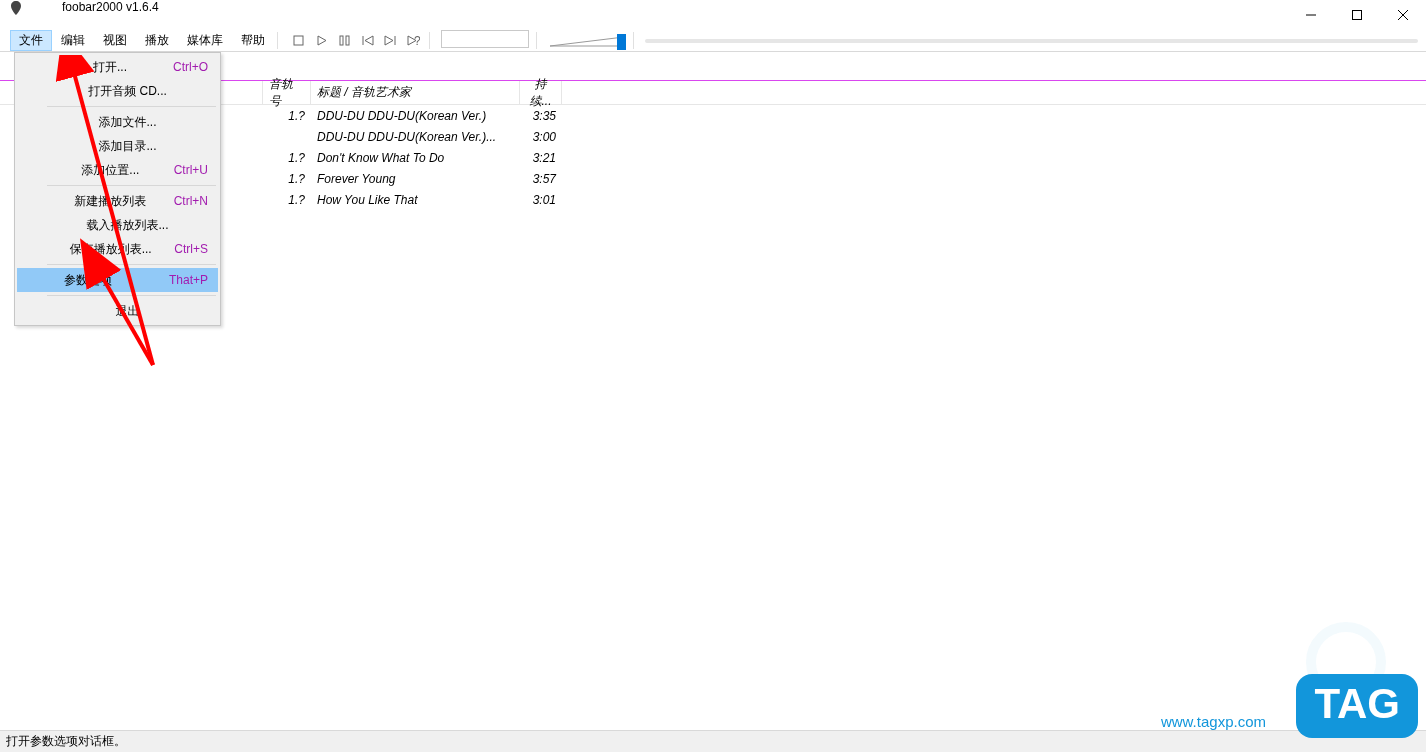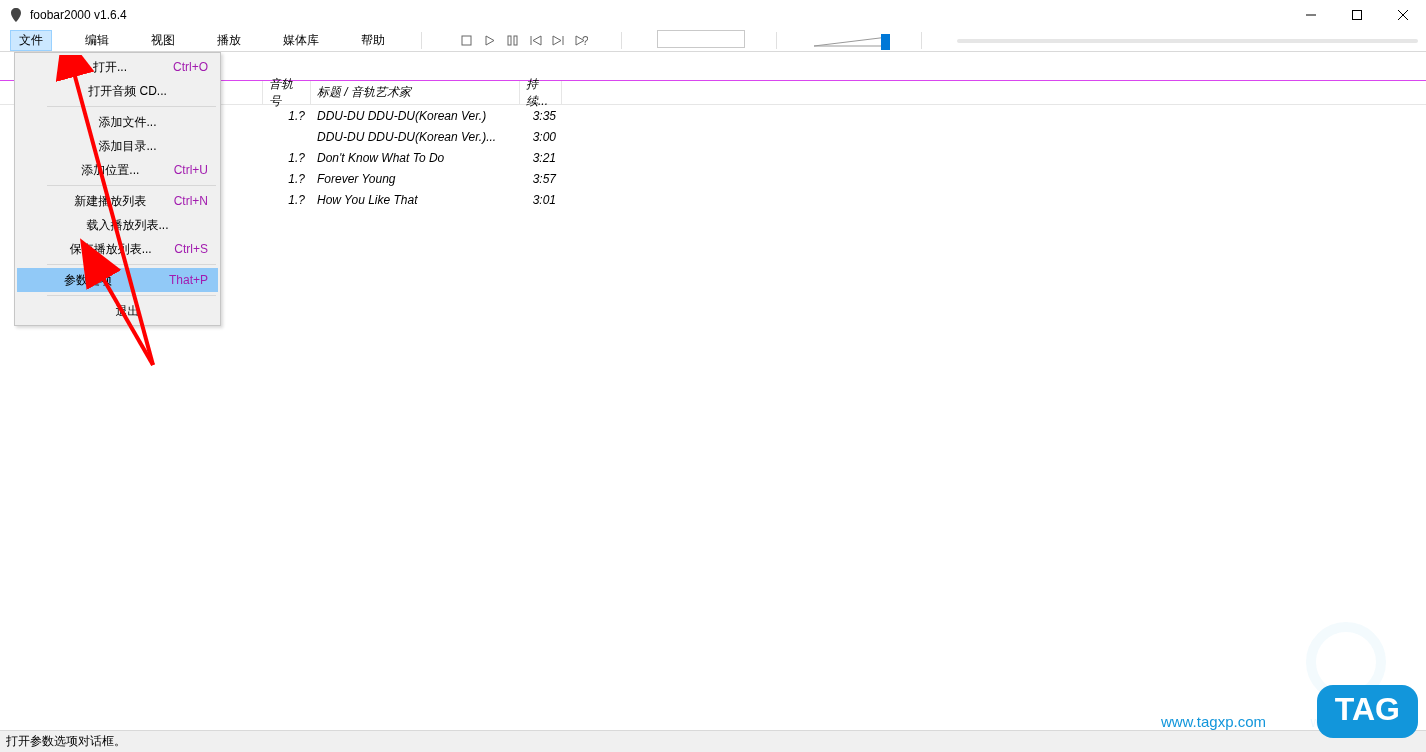--- a/index.html
+++ b/index.html
@@ -1,26 +1,26 @@
 <!DOCTYPE html>
 <html><head>
 <meta charset="utf-8">
 <style>
   * { box-sizing: border-box; margin: 0; padding: 0; font-family: "Microsoft YaHei", SimSun, Tahoma, sans-serif; font-size: 12px; color: #000; }
   body { width: 1426px; height: 752px; background: #fff; overflow: hidden; position: relative; }
 
   
-  .titlebar { height: 30px; display: flex; align-items: center; border-bottom: 1px solid transparent; }
+  .titlebar { height: 30px; display: flex; border-bottom: 1px solid transparent; gap: 32px; }
   .app-icon { width: 16px; height: 16px; margin: 0 6px 0 8px; display: inline-flex; align-items: center; justify-content: center; }
   .app-title { flex: 1; font-size: 12px; color: #000; }
   .win-controls { display: flex; height: 30px; }
   .win-btn { width: 46px; height: 30px; display: flex; align-items: center; justify-content: center; color: #000; }
 
   
-  .menubar { height: 22px; display: flex; align-items: stretch; padding-left: 10px; border-bottom: 1px solid #d9d9d9; background:#fff;gap:24px; }
+  .menubar { height: 22px; display: flex; align-items: stretch; padding-left: 10px; border-bottom: 1px solid #d9d9d9; background:#fff; }
   .menu-item { padding: 0 9px; display: flex; align-items: center; cursor: default; }
   .menu-item.active { background: #cce8ff; border: 1px solid #99d1ff; padding: 0 8px; }
   .toolbar-sep { width: 5px; border-left: 1px solid #e0e0e0; margin: 2px 3px; }
   .toolbar-icons { display: flex; align-items: center; gap: 9px; padding: 0 6px; }
   .tb-icon { width: 14px; height: 14px; display:flex;align-items:center;justify-content:center;color:#555; }
   .toolbar-input { border:1px solid #c9c9c9; height:18px; width:88px; margin:0 4px; background:#fff;}
 
   
   .vol-wrap { display:flex; align-items:center; padding:0 6px; }
   .vol-track { position:relative; width:74px; height:14px; }
@@ -41,42 +41,42 @@
 
   
   .content { position:absolute; left:0; right:0; top:80px; bottom:22px; border-top:1px solid #d946ef;font-style:italic; }
   .table-header { display:flex; height:24px; border-bottom:1px solid #e6e6e6; background:#fff; }
   .th { border-right:1px solid #e6e6e6; display:flex; align-items:center; padding:0 6px; color:#000;}
   .th.right { justify-content:flex-end; }
   .col-playing{width:30px;}
   .col-artist{width:233px;}
   .col-track{width:48px;justify-content:flex-end;}
   .col-title{width:209px;}
-  .col-dur{width:42px;justify-content:flex-end;}
+  .col-dur{width:42px;justify-content:flex-end;text-align:center;}
 
   .row { display:flex; height:21px; align-items:center; }
   .cell { padding:0 6px; white-space:nowrap; overflow:hidden; text-overflow:ellipsis; }
   .cell.right{ text-align:right;}
   .c-playing{width:30px;}
   .c-artist{width:233px;}
   .c-track{width:48px;text-align:right;}
   .c-title{width:209px;}
   .c-dur{width:42px;text-align:right;}
 
   
   .statusbar { position:absolute; left:0; right:0; bottom:0; height:22px; border-top:1px solid #d9d9d9; display:flex; align-items:center; padding-left:6px; background:#f0f0f0;}
 
   
   .arrow-svg { position:absolute; left:55px; top:55px; z-index:20; pointer-events:none; }
 
   
   .wm1 { position:absolute; right:160px; bottom:22px; text-align:right; }
   .wm1 .a{ color:#e60012; font-size:28px; font-weight:bold; font-family:"Microsoft YaHei"; letter-spacing:1px;}
   .wm1 .b{ color:#1296db; font-size:15px; font-family:Arial; }
-  .wm2 { position:absolute; right:8px; bottom:14px; background:#1296db; color:#fff; font-size:32px; font-weight:bold; padding:6px 18px 10px; border-radius:16px; font-family:Arial; }
+  .wm2 { position:absolute; right:8px; bottom:14px; background:#1296db; color:#fff; font-size:42px; font-weight:bold; padding:6px 18px 10px; border-radius:16px; font-family:Arial; }
   .wm-faint { position:absolute; right:40px; bottom:50px; opacity:.05; }
   .wm-faint-circle{ width:80px;height:80px;border:10px solid #1296db;border-radius:50%;}
   .wm-faint-txt{ position:absolute; right:30px; bottom:22px; color:#1296db; opacity:.07; font-size:14px;}
 </style>
 </head>
 <body>
 
 <div class="titlebar">
   <span class="app-icon">
     <svg width="16" height="16" viewBox="0 0 16 16">

